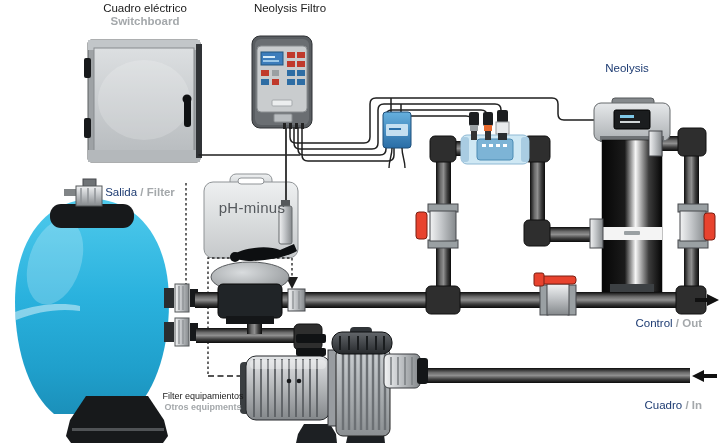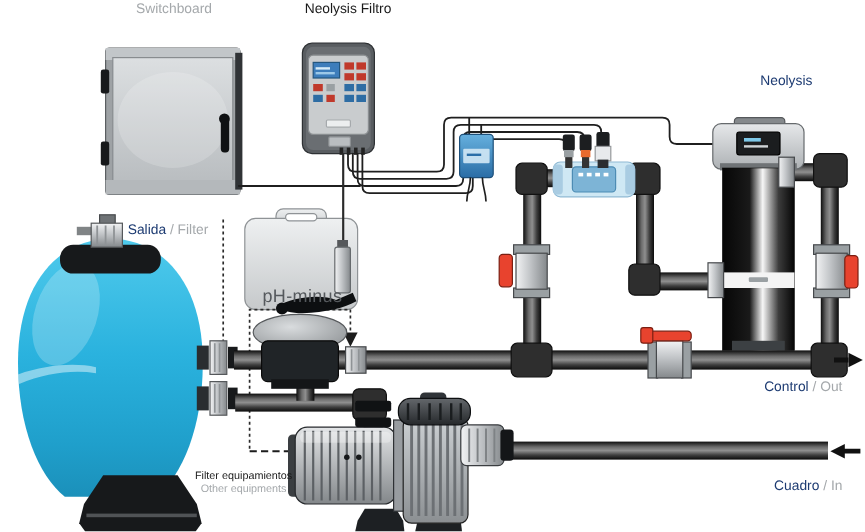--- a/index.html
+++ b/index.html
@@ -1,25 +1,25 @@
 <!DOCTYPE html>
 <html><head>
 <meta charset="utf-8">
 <style>
   html,body{margin:0;padding:0;background:#fff;}
   body{width:721px;height:443px;position:relative;overflow:hidden;
        font-family:"Liberation Sans",sans-serif;}
   svg{position:absolute;left:0;top:0;}
   .lbl{position:absolute;font-size:11.5px;line-height:13px;color:#1a1a1a;
        text-align:center;white-space:nowrap;}
-  .sec{color:#a4a8ab;}
-  .navy{color:#1d3b72;text-align:right;}
+  .sec{color:#a4a8ab;font-weight:bold;}
+  .navy{color:#1d3b72;}
   .right{text-align:right;}
   .small{font-size:9px;line-height:11px;}
-  .ph{font-size:15px;color:#55595d;letter-spacing:.3px;margin-top:40px;}
+  .ph{font-size:15px;color:#55595d;letter-spacing:.3px;}
 </style>
 </head>
 <body>
 
 <svg width="721" height="443" viewBox="0 0 721 443">
   <defs>
     <linearGradient id="gPipeH" x1="0" y1="0" x2="0" y2="1">
       <stop offset="0" stop-color="#0d0d0d"></stop>
         <stop offset=".3" stop-color="#6b6b6b"></stop>
       <stop offset=".5" stop-color="#8f8f8f"></stop>
@@ -306,20 +306,21 @@
 
   <g>
     <path d="M695,300 H707" stroke="#111" stroke-width="4"></path>
     <path d="M707,294 L719,300 L707,306 Z" fill="#111"></path>
     <path d="M703,376 H717" stroke="#111" stroke-width="4"></path>
     <path d="M704,370 L692,376 L704,382 Z" fill="#111"></path>
   </g>
 </svg>
 
 <div class="lbl" style="left:86px;top:2px;width:118px">
+  <div>Cuadro eléctrico</div>
   <div class="sec">Switchboard</div>
 </div>
 
 <div class="lbl" style="left:238px;top:2px;width:104px">
   <div>Neolysis Filtro</div>
 </div>
 
 <div class="lbl" style="left:577px;top:62px;width:100px">
   <div class="navy">Neolysis</div>
 </div>
@@ -336,14 +337,14 @@
   <span class="sec">/ Out</span>
 </div>
 
 <div class="lbl right" style="left:592px;top:399px;width:110px">
   <span class="navy">Cuadro</span>
   <span class="sec">/ In</span>
 </div>
 
 <div class="lbl small" style="left:146px;top:391px;width:114px">
   <div>Filter equipamientos</div>
-  <div class="sec">Other equipments</div>
+  <div class="sec">Otros equipments</div>
 </div>
 
 </body></html>

